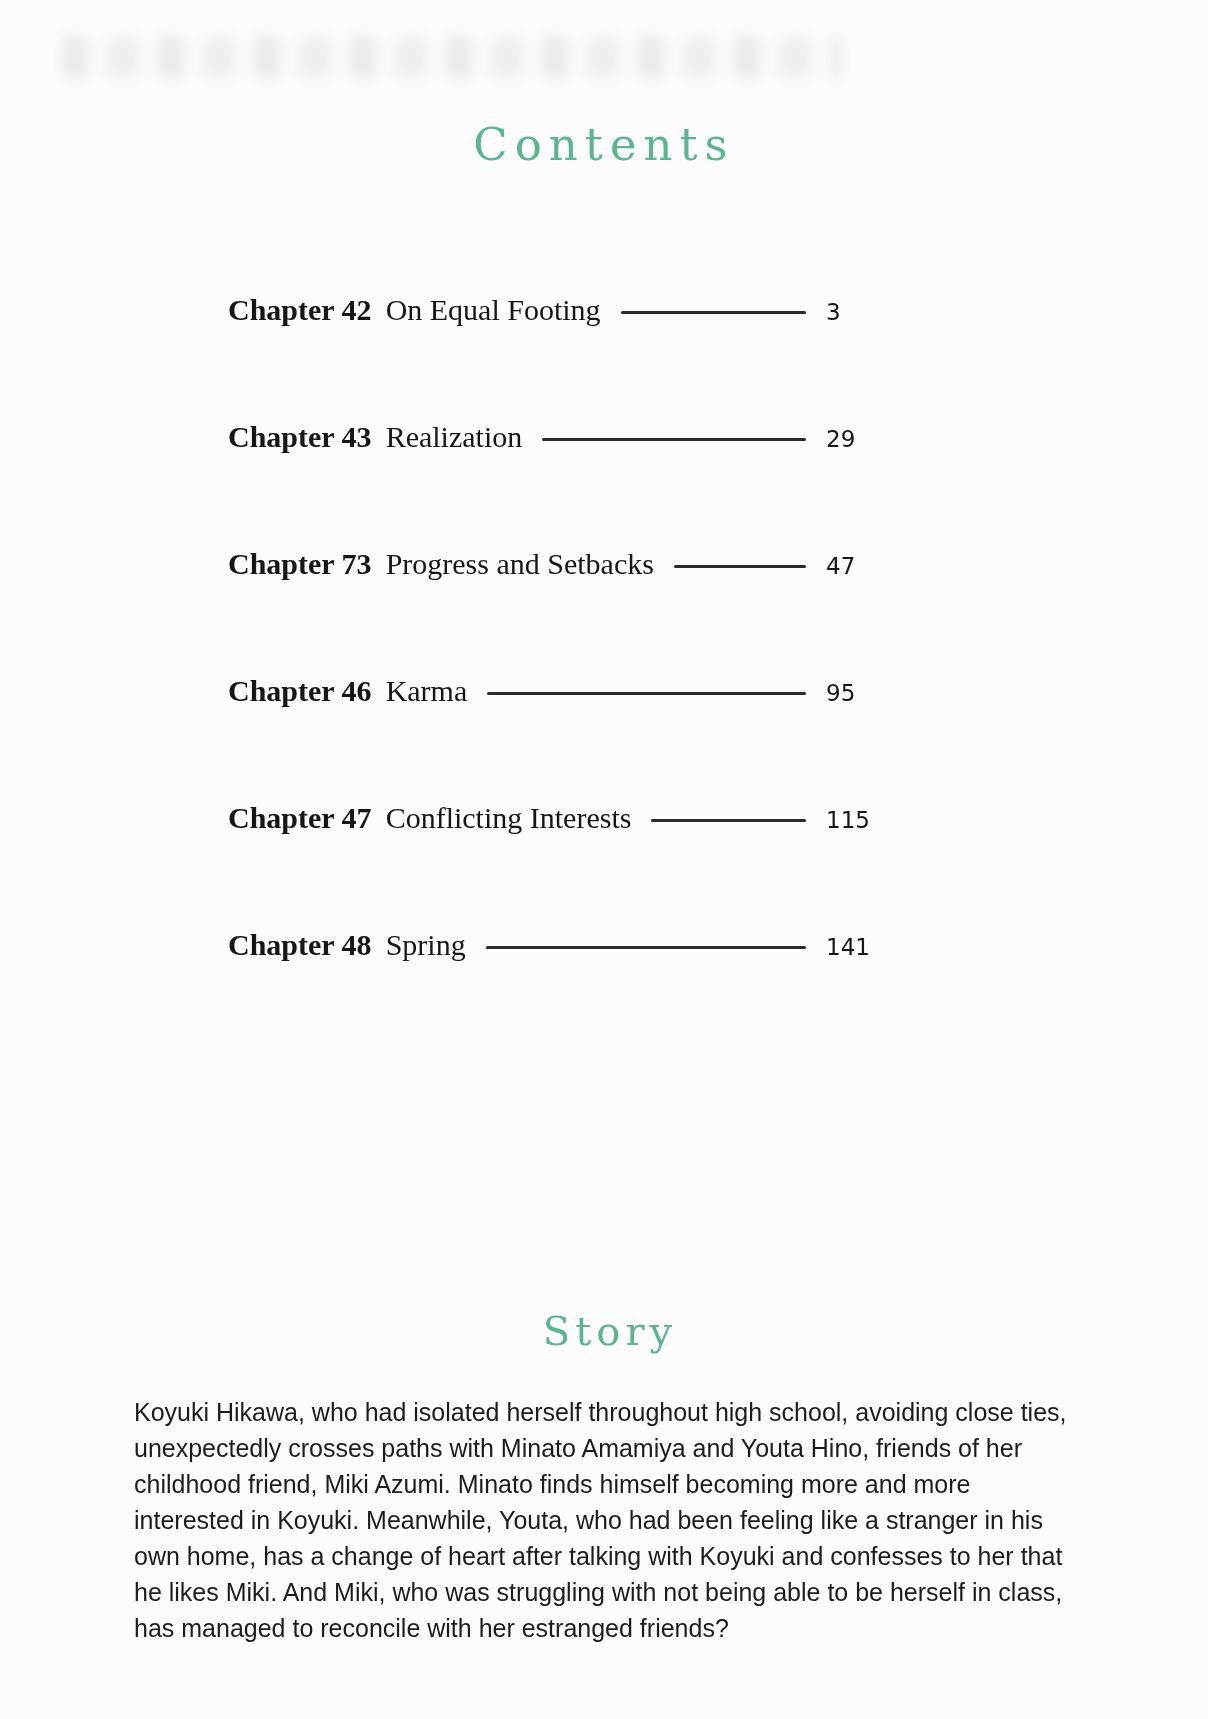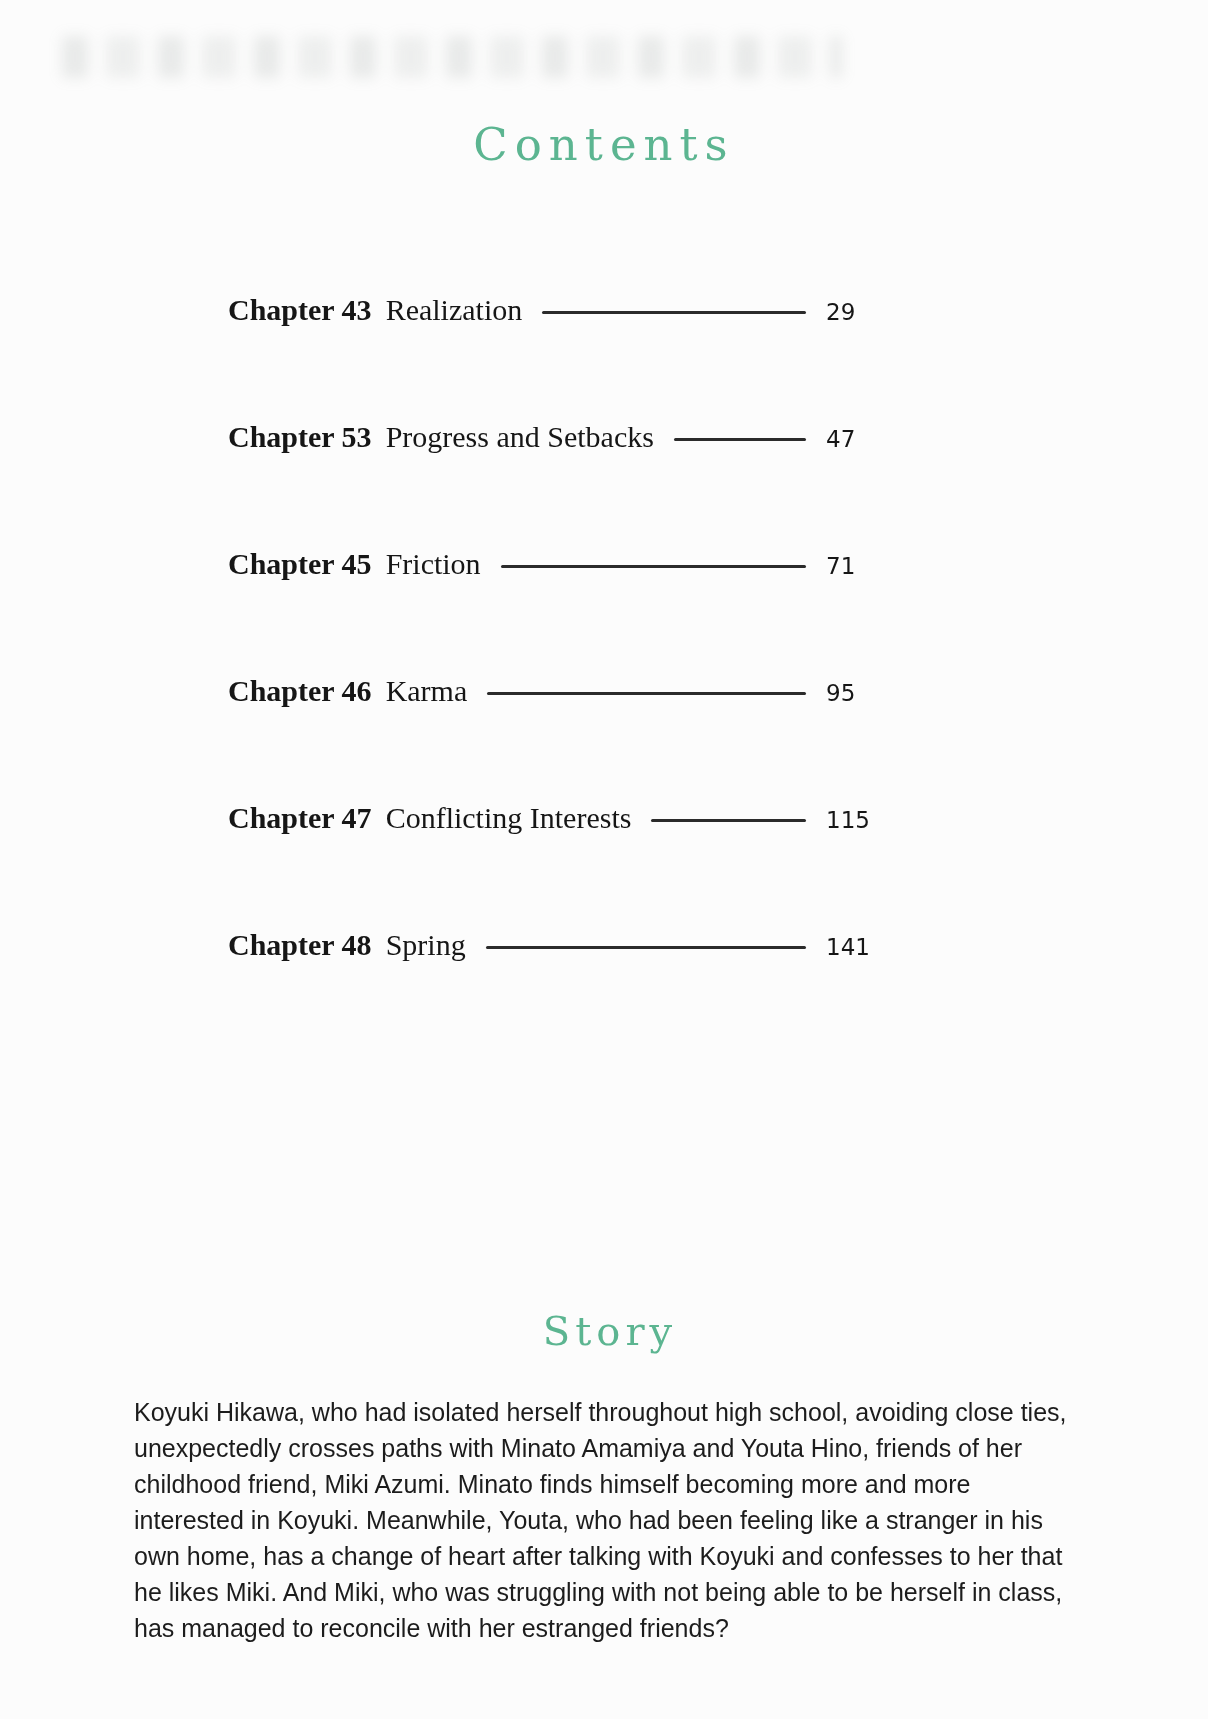--- a/index.html
+++ b/index.html
@@ -99,41 +99,41 @@
 <body>
 
 <div class="page">
 
   <div class="artifact"></div>
 
   <div class="contents-heading">Contents</div>
 
   <div class="toc">
 
+    <div class="toc-row">
+      <span class="ch">Chapter 42</span>
+      <span class="title">On Equal Footing</span>
+      <span class="leader"></span>
+      <span class="pagenum">3</span>
+    </div>
 
     <div class="toc-row">
       <span class="ch">Chapter 43</span>
       <span class="title">Realization</span>
       <span class="leader"></span>
       <span class="pagenum">29</span>
     </div>
 
     <div class="toc-row">
-      <span class="ch">Chapter 53</span>
+      <span class="ch">Chapter 73</span>
       <span class="title">Progress and Setbacks</span>
       <span class="leader"></span>
       <span class="pagenum">47</span>
     </div>
 
-    <div class="toc-row">
-      <span class="ch">Chapter 45</span>
-      <span class="title">Friction</span>
-      <span class="leader"></span>
-      <span class="pagenum">71</span>
-    </div>
 
     <div class="toc-row">
       <span class="ch">Chapter 46</span>
       <span class="title">Karma</span>
       <span class="leader"></span>
       <span class="pagenum">95</span>
     </div>
 
     <div class="toc-row">
       <span class="ch">Chapter 47</span>

